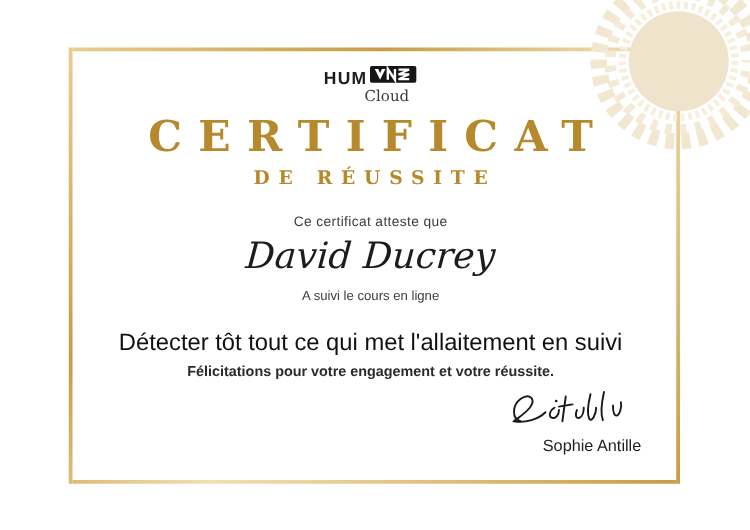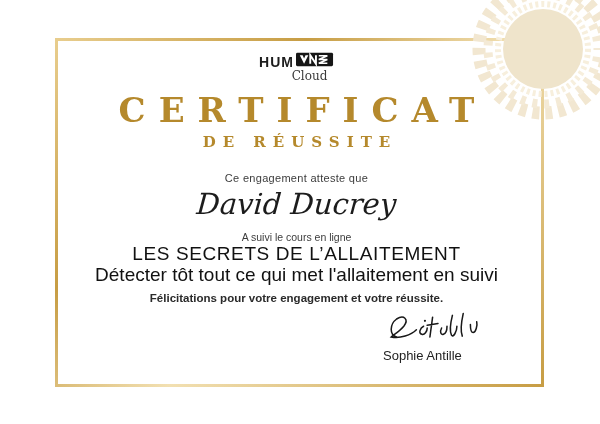--- a/index.html
+++ b/index.html
@@ -47,21 +47,21 @@
   }
   .course-intro{top:231px;font-size:10.5px;color:#3c3c3c;}
   .course-title{top:243px;font-size:19px;color:#111;letter-spacing:.6px;}
   .course-sub{top:264px;font-size:19px;color:#111;}
   .congrats{top:292px;font-size:11.5px;font-weight:bold;color:#2a2a2a;}
 
   .date-block{position:absolute;left:78px;top:343px;width:120px;text-align:center;}
   .date-label{font-size:10px;color:#2e2e2e;}
   .date-value{font-size:11px;color:#2e2e2e;margin-top:4px;letter-spacing:.5px;}
 
-  .sign-block{position:absolute;left:383px;top:310px;width:130px;text-align:left;}
+  .sign-block{position:absolute;left:383px;top:310px;width:130px;text-align:right;}
   .sign-script{height:36px;}
   .sign-name{font-size:13px;color:#222;margin-top:-2px;}
   .sign-title{font-size:9px;color:#333;margin-top:2px;}
 </style>
 </head>
 <body>
 
 <div class="card">
 
   <div class="frame"></div>
@@ -89,25 +89,24 @@
             <path d="M48 7 h18 l-18 8 h18 l-18 8 h18" fill="none" stroke="#fff" stroke-width="3.4"></path>
           </svg>
         </span>
       </span>
       <div class="logo-cloud">Cloud</div>
     </div>
 
     <div class="center-line title">CERTIFICAT</div>
     <div class="center-line subtitle">DE RÉUSSITE</div>
 
-    <div class="center-line attest">Ce engagement atteste que</div>
+    <div class="center-line attest">Ce certificat atteste que</div>
     <div class="center-line name">David Ducrey</div>
 
     <div class="center-line course-intro">A suivi le cours en ligne</div>
-    <div class="center-line course-title">LES SECRETS DE L’ALLAITEMENT</div>
     <div class="center-line course-sub">Détecter tôt tout ce qui met l'allaitement en suivi</div>
 
     <div class="center-line congrats">Félicitations pour votre engagement et votre réussite.</div>
 
 
     <div class="sign-block">
       <svg class="sign-script" width="110" height="36" viewBox="0 0 120 40">
         <path d="M14 30 C6 28 6 16 14 10 C22 5 28 10 22 18 C17 24 10 28 8 30 C18 32 30 28 36 22
                  M44 18 c-4 2 -6 8 -2 9 c3 1 6 -3 6 -7
                  M54 8 l-3 22 M48 17 l12 -2

